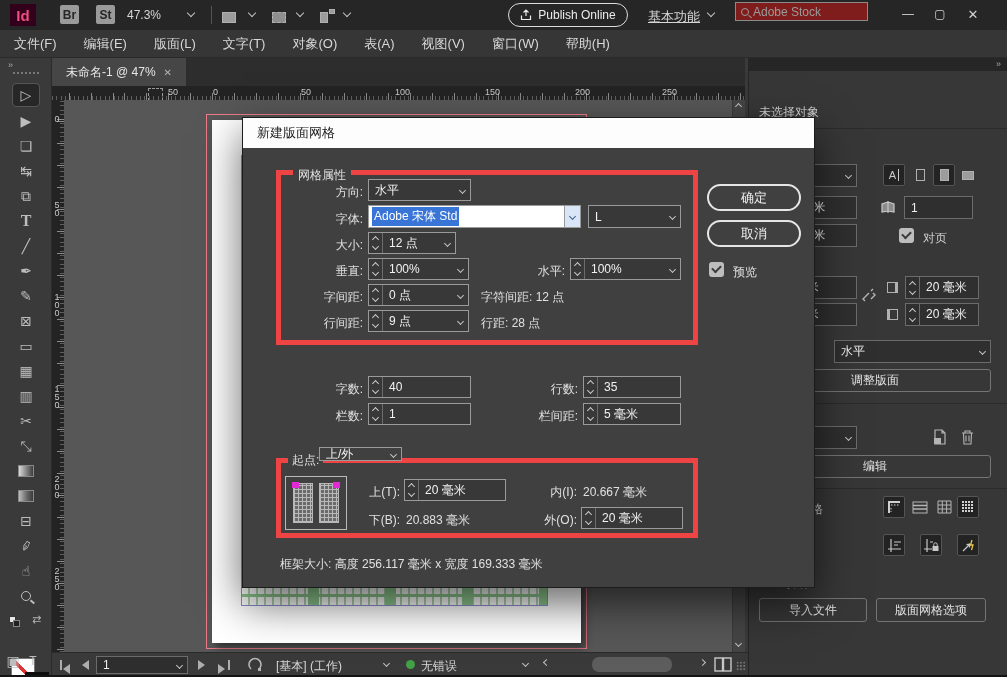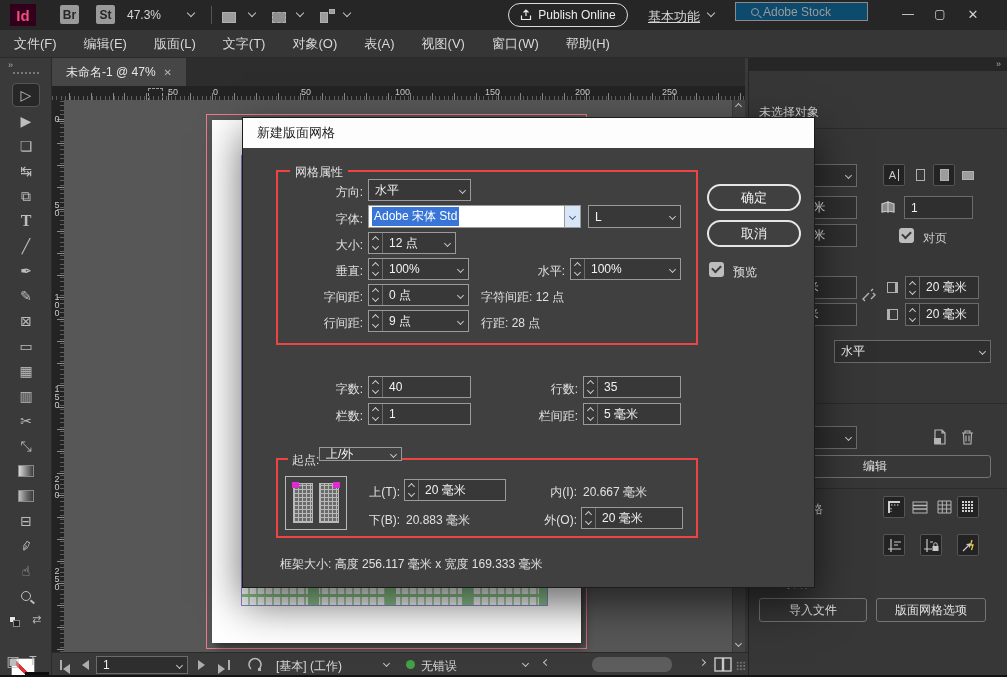--- a/index.html
+++ b/index.html
@@ -10,21 +10,21 @@
   
   .appbar{left:0;top:0;width:1007px;height:30px;background:#262626;}
   .idlogo{left:10px;top:4px;width:26px;height:22px;background:#33001b;color:#ef4e7f;font-weight:bold;font-size:15px;display:flex;align-items:center;justify-content:center;}
   .badge{width:19px;height:19px;background:#9a9a9a;border-radius:2px;color:#262626;font-size:12px;font-weight:bold;display:flex;align-items:center;justify-content:center;top:5px;}
   .chev{display:inline-block;width:6px;height:6px;border-right:1.4px solid #c2c2c2;border-bottom:1.4px solid #c2c2c2;transform:rotate(45deg);}
   .chev.sm{width:5px;height:5px;}
   .vdiv{width:1px;background:#555;top:6px;height:18px;}
   .tbicon{top:8px;height:14px;color:#b9b9b9;}
   .miniblock{display:inline-block;border:1px solid #b0b0b0;background:#9c9c9c;}
   .pubbtn{left:508px;top:3px;width:120px;height:24px;border:1.5px solid #dcdcdc;border-radius:13px;color:#ececec;font-size:12px;display:flex;align-items:center;justify-content:center;gap:6px;background:transparent;}
-  .searchbox{left:735px;top:2px;width:133px;height:19px;background:#0c4a6e;border:1px solid #8b8b8b;display:flex;align-items:center;padding:0 15px;gap:4px;}
+  .searchbox{left:735px;top:2px;width:133px;height:19px;background:#7f1d1d;border:1px solid #8b8b8b;display:flex;align-items:center;padding:0 5px;gap:4px;}
   .mag{width:8px;height:8px;border:1.4px solid #9a9a9a;border-radius:50%;position:relative;flex:0 0 auto;}
   .mag::after{content:"";position:absolute;width:4px;height:1.4px;background:#9a9a9a;left:6px;top:7px;transform:rotate(40deg);}
   .winbtn{top:0;width:30px;height:28px;display:flex;align-items:center;justify-content:center;color:#d2d2d2;font-size:12px;}
   
   .menubar{left:0;top:30px;width:1007px;height:28px;background:#363636;display:flex;align-items:center;padding-left:14px;gap:27px;border-bottom:1px solid #2a2a2a;}
   .menubar span{color:#d8d8d8;font-size:13px;white-space:nowrap;}
   
   .toolcol{left:0;top:58px;width:52px;height:619px;background:#3a3a3a;border-right:1px solid #2b2b2b;}
   .tool{left:13px;width:26px;height:22px;display:flex;align-items:center;justify-content:center;color:#bdbdbd;font-size:14px;}
   .tool.sel{background:#272727;border-radius:3px;outline:1px solid #555;}
@@ -72,21 +72,21 @@
   
   .statusbar{left:52px;top:652px;width:696px;height:23px;background:#3a3a3a;border-top:1px solid #2b2b2b;}
   .navtri{width:0;height:0;border-top:5px solid transparent;border-bottom:5px solid transparent;display:inline-block;}
   .tri-l{border-right:7px solid #aeaeae;}
   .tri-r{border-left:7px solid #aeaeae;}
   .navbar{position:absolute;display:inline-block;width:2px;height:10px;background:#aeaeae;}
   .thumb{position:absolute;background:#5d5d5d;border-radius:7px;}
   
   .dialog{left:210px;top:117px;width:573px;height:471px;background:#404040;z-index:50;box-shadow:0 16px 40px rgba(0,0,0,.6);border:1px solid #1c1c1c;margin-left:32px;}
   .dlgtitle{left:0;top:0;width:571px;height:30px;background:#fdfdfd;color:#1c1c1c;font-size:13px;display:flex;align-items:center;padding-left:14px;}
-  .fs{position:absolute;border:2px solid #ef4444;padding-left:36px;}
+  .fs{position:absolute;border:5px solid #ef4444;padding-left:36px;}
   .legend{position:absolute;top:-8px;left:12px;background:#404040;padding:0 5px;color:#e0e0e0;font-size:12px;}
   .dlabel{position:absolute;color:#e0e0e0;font-size:12px;text-align:right;white-space:nowrap;}
   .dstatic{position:absolute;color:#e0e0e0;font-size:12px;white-space:nowrap;}
   .dfld{position:absolute;display:flex;align-items:stretch;background:#383838;border:1px solid #9a9a9a;color:#f2f2f2;font-size:12px;}
   .fontcombo{position:absolute;display:flex;align-items:stretch;background:#ffffff;border:1px solid #9a9a9a;font-size:12px;}
   .fontcombo .seltxt{flex:1;display:flex;align-items:center;padding:0 3px;}
   .fontcombo .seltxt em{font-style:normal;background:#3875d7;color:#fff;padding:1px 2px;white-space:nowrap;}
   .fontcombo .ddbtn{background:#d8e6f8;border-left:1px solid #9a9a9a;}
   .fontcombo .ddbtn .chev{border-color:#44628a;}
   .pillbtn{position:absolute;width:94px;height:27px;border:2px solid #e6e6e6;border-radius:14px;color:#f0f0f0;font-size:13px;display:flex;align-items:center;justify-content:center;background:transparent;}
@@ -313,20 +313,21 @@
       <span class="val">20 毫米</span>
     </div>
 
     <span class="plabel" style="left:38px;top:288px;">:</span>
     <div class="fld" style="left:85px;top:282px;width:157px;height:23px;">
       <span class="val">水平</span>
         <span class="ddbtn">
           <span class="chev sm"></span>
         </span>
     </div>
+    <div class="pbtn" style="left:10px;top:311px;width:232px;height:23px;">调整版面</div>
     <div class="hr" style="top:345px;"></div>
 
     <div class="fld" style="left:8px;top:368px;width:100px;height:23px;">
       <span class="val"></span>
         <span class="ddbtn">
           <span class="chev sm"></span>
         </span>
     </div>
     <div class="abs" style="left:183px;top:371px;">
       <svg width="16" height="16" viewBox="0 0 16 16">

